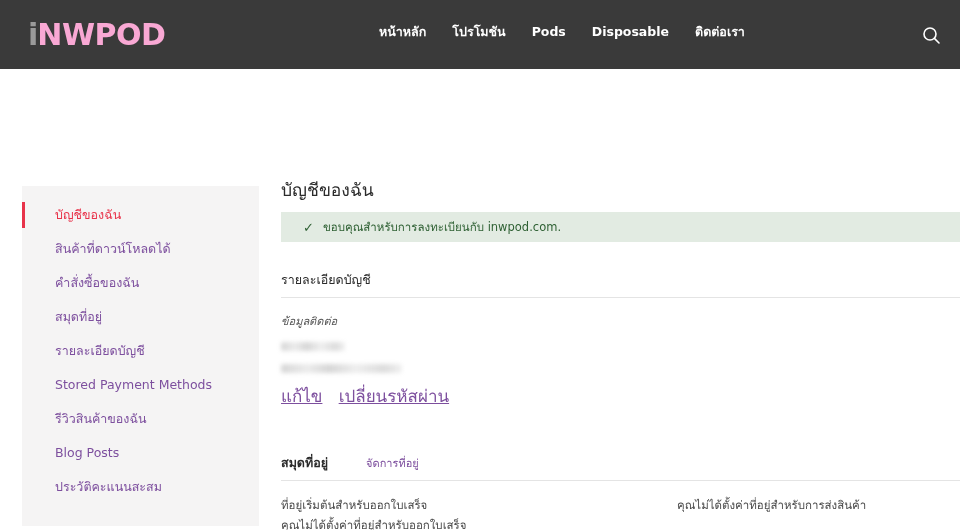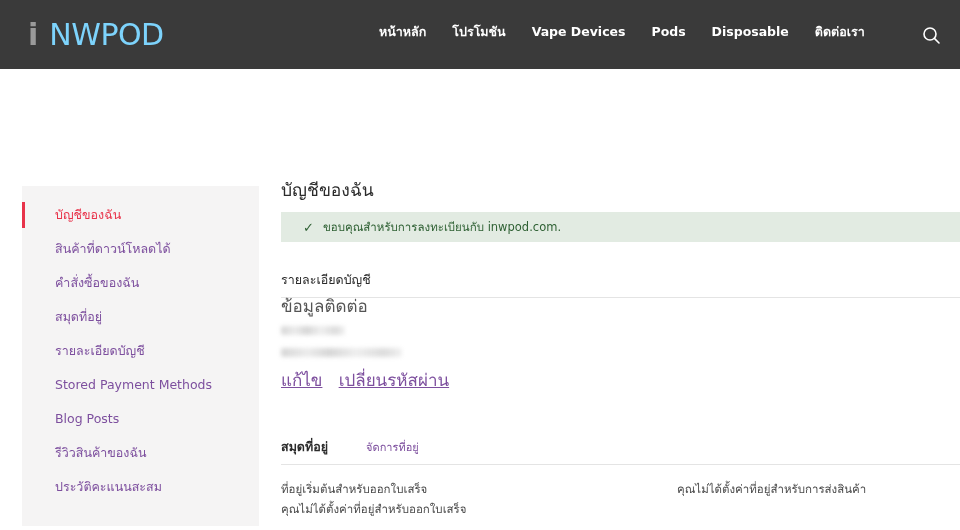--- a/index.html
+++ b/index.html
@@ -26,26 +26,25 @@
     user-select: none;
   }
   .logo-i {
     color: #9a9a9a;
     font-size: 30px;
     font-weight: bold;
     letter-spacing: -1px;
     line-height: 1;
   }
   .logo-rest {
-    color: #7dd3fc;
+    color: #f9a8d4;
     font-size: 30px;
-    font-weight: normal;
+    font-weight: bold;
     letter-spacing: -0.5px;
     line-height: 1;
-    padding-left: 12px;
   }
 
   .main-nav {
     position: absolute;
     left: 366px;
     top: 22px;
     display: flex;
     align-items: center;
     gap: 0px;
   }
@@ -171,24 +170,25 @@
     line-height: 15px;
     margin-left: 24px;
   }
   .divider {
     height: 1px;
     background: #e4e4e4;
     width: 679px;
   }
 
   .block-title {
-    font-size: 17px;
+    font-size: 11px;
     color: #555555;
-    margin-top: 0;
+    margin-top: 16px;
     line-height: 16px;
+    font-style: italic;
   }
 
   .redacted {
     height: 9px;
     border-radius: 2px;
     margin-top: 12px;
     background: linear-gradient(90deg,
         rgba(120,120,120,0.30) 0%,
         rgba(120,120,120,0.14) 22%,
         rgba(120,120,120,0.30) 40%,
@@ -229,21 +229,20 @@
 <div class="site-header">
 
   <div class="logo">
     <span class="logo-i">i</span>
     <span class="logo-rest">NWPOD</span>
   </div>
 
   <nav class="main-nav">
     <a class="nav-item">หน้าหลัก</a>
     <a class="nav-item">โปรโมชัน</a>
-    <a class="nav-item">Vape Devices</a>
     <a class="nav-item">Pods</a>
     <a class="nav-item">Disposable</a>
     <a class="nav-item">ติดต่อเรา</a>
   </nav>
 
   <div class="search-btn">
     <svg width="19" height="19" viewBox="0 0 19 19" fill="none" aria-hidden="true">
       <circle cx="8" cy="8" r="6" stroke="#ffffff" stroke-width="1.6"></circle>
       <line x1="12.4" y1="12.4" x2="17" y2="17" stroke="#ffffff" stroke-width="1.6" stroke-linecap="round"></line>
     </svg>
@@ -252,22 +251,22 @@
 
 <div class="page">
 
   <aside class="sidebar">
     <div class="side-item active"><span>บัญชีของฉัน</span></div>
     <div class="side-item"><span>สินค้าที่ดาวน์โหลดได้</span></div>
     <div class="side-item"><span>คำสั่งซื้อของฉัน</span></div>
     <div class="side-item"><span>สมุดที่อยู่</span></div>
     <div class="side-item"><span>รายละเอียดบัญชี</span></div>
     <div class="side-item"><span>Stored Payment Methods</span></div>
+    <div class="side-item"><span>รีวิวสินค้าของฉัน</span></div>
     <div class="side-item"><span>Blog Posts</span></div>
-    <div class="side-item"><span>รีวิวสินค้าของฉัน</span></div>
     <div class="side-item"><span>ประวัติคะแนนสะสม</span></div>
   </aside>
 
   <main class="content">
 
     <h1 class="page-title">บัญชีของฉัน</h1>
 
     <div class="alert-success">
       <span class="alert-check">✓</span>
       <span>ขอบคุณสำหรับการลงทะเบียนกับ inwpod.com.</span>

